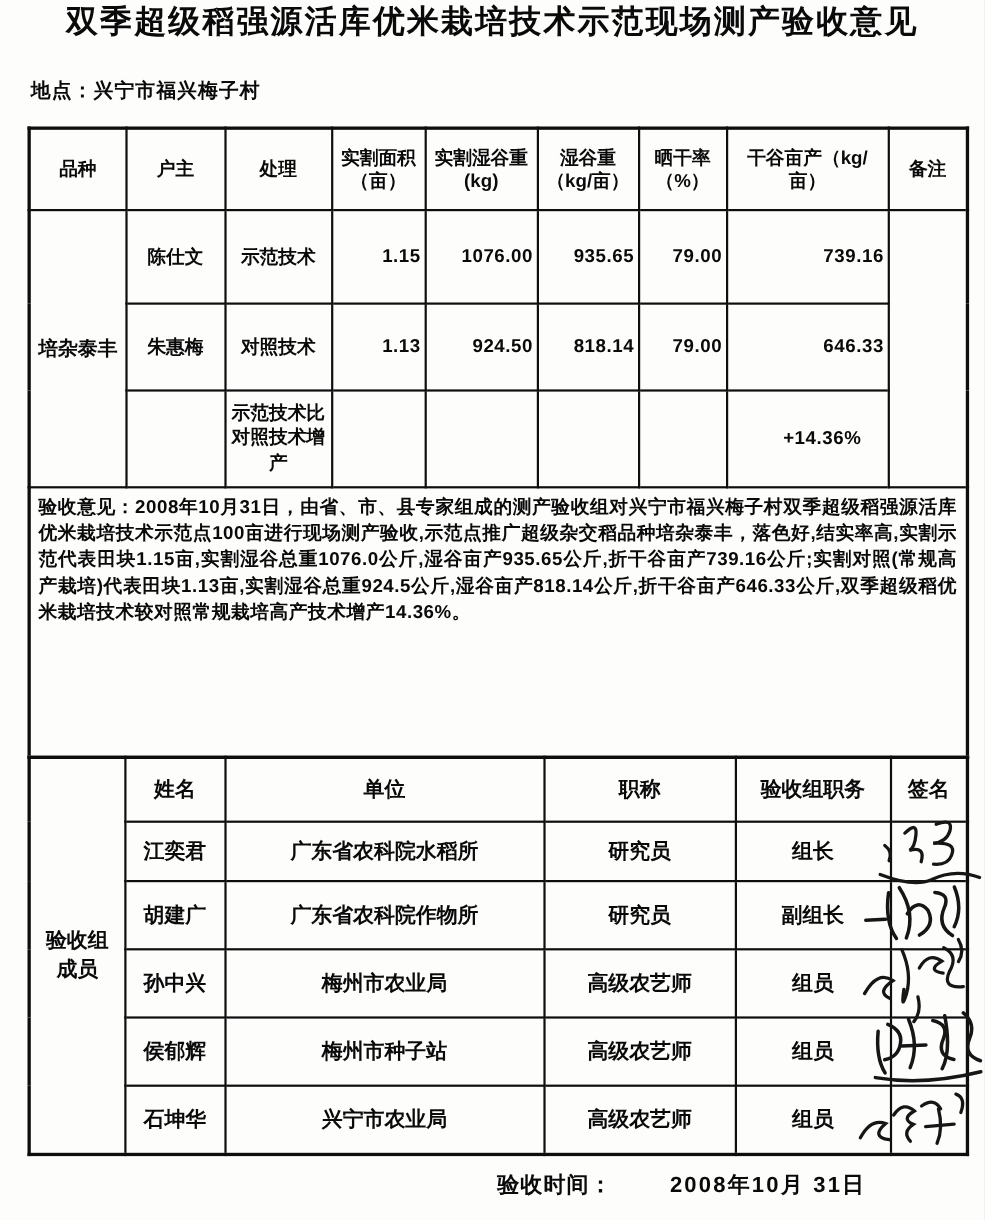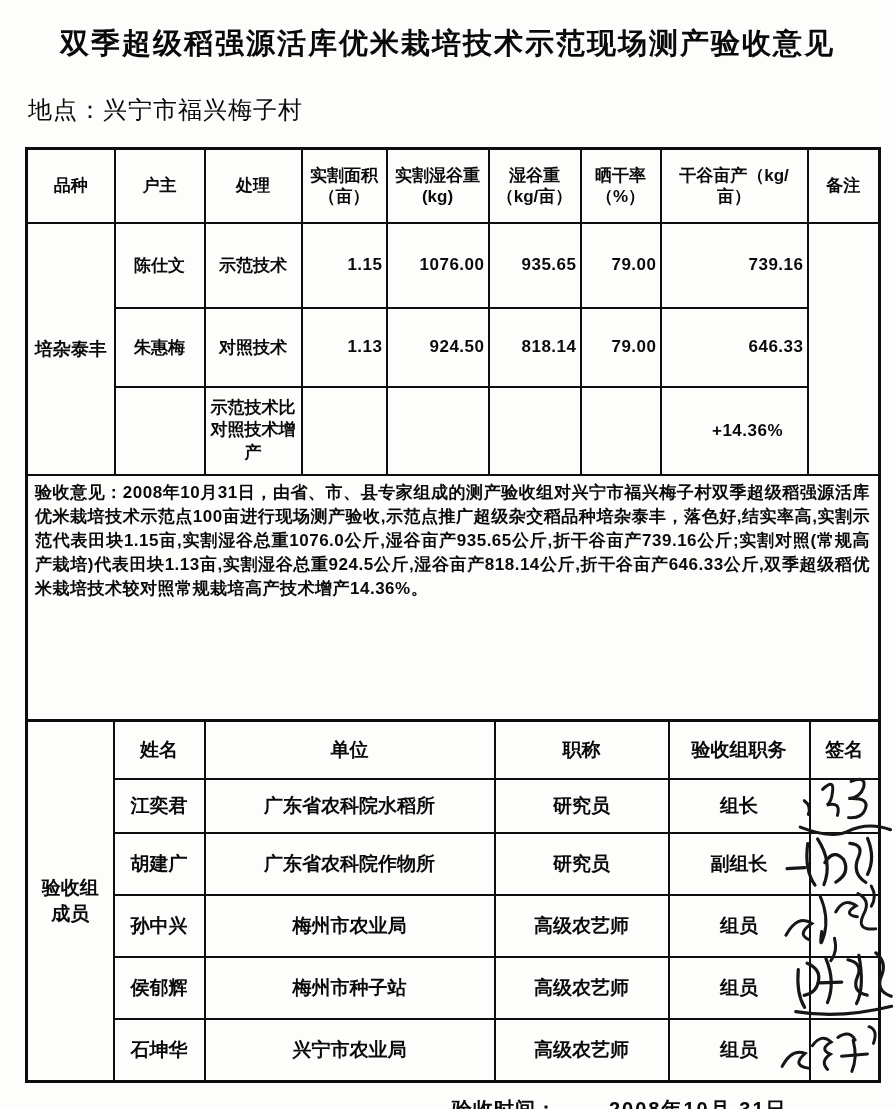--- a/index.html
+++ b/index.html
@@ -6,30 +6,30 @@
   .page{
     position:relative;
     width:895px;height:1109px;
     background:#fdfdfc;
     font-family:"Liberation Sans","DejaVu Sans",sans-serif;
     color:#0a0a0a;
     overflow:hidden;
   }
   .doc-title{
     margin:0;
-    padding-top:24px;
+    padding-top:0;
     text-align:center;
     font-size:29px;
     font-weight:bold;
     letter-spacing:2px;
   }
   .location-line{
     margin:30px 0 4px 28px;
-    font-size:24px;
-    font-weight:normal;
+    font-size:18px;
+    font-weight:bold;
     letter-spacing:1px;
   }
   table{
     border-collapse:collapse;
     table-layout:fixed;
     margin-left:25px;
     width:853px;
     background:#fdfdfc;
   }
   #yield-table{margin-top:21px;}

